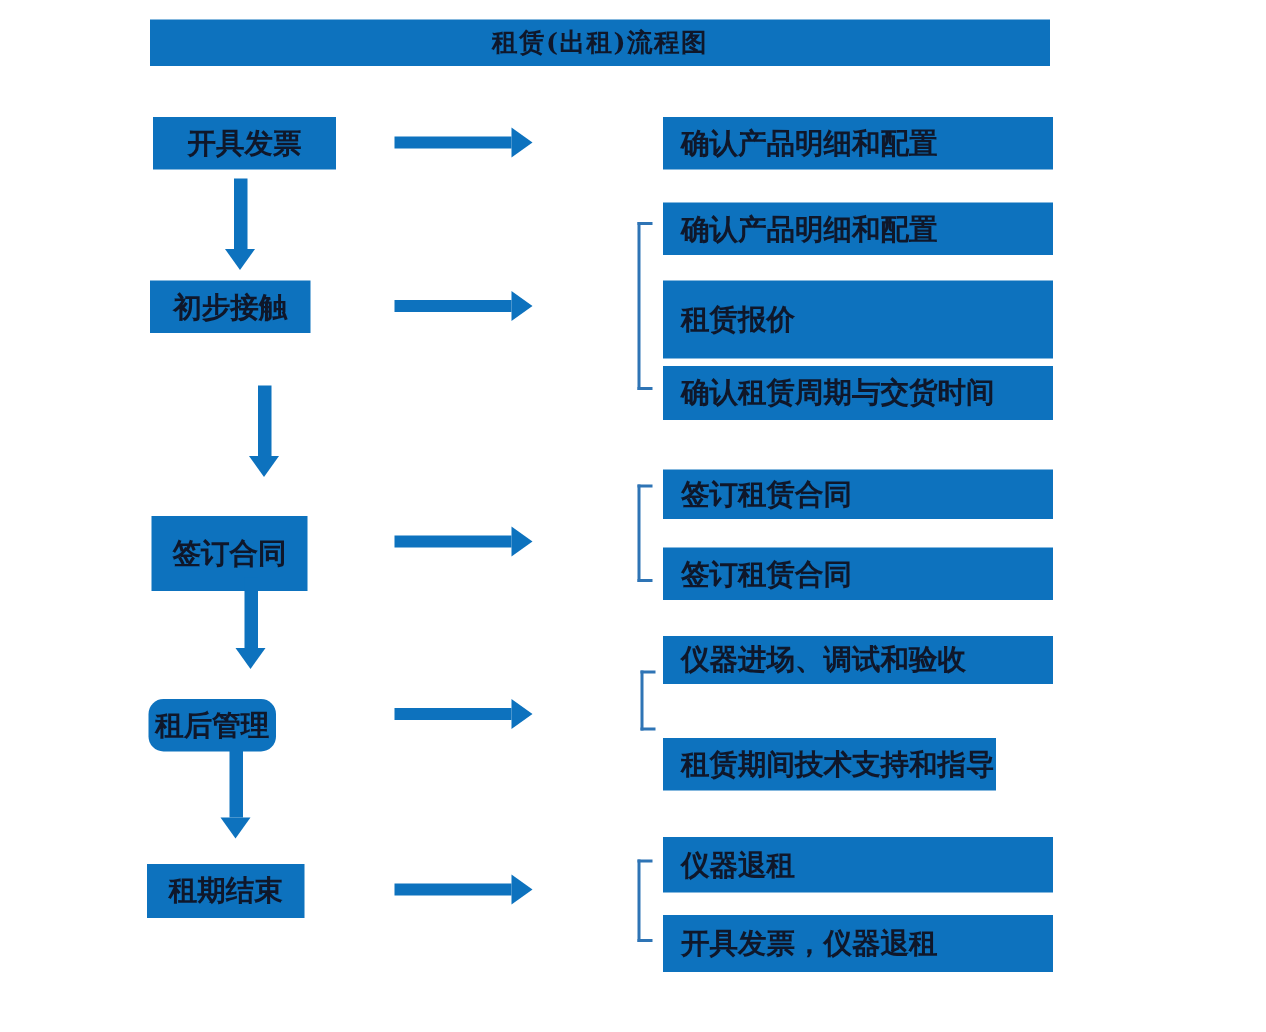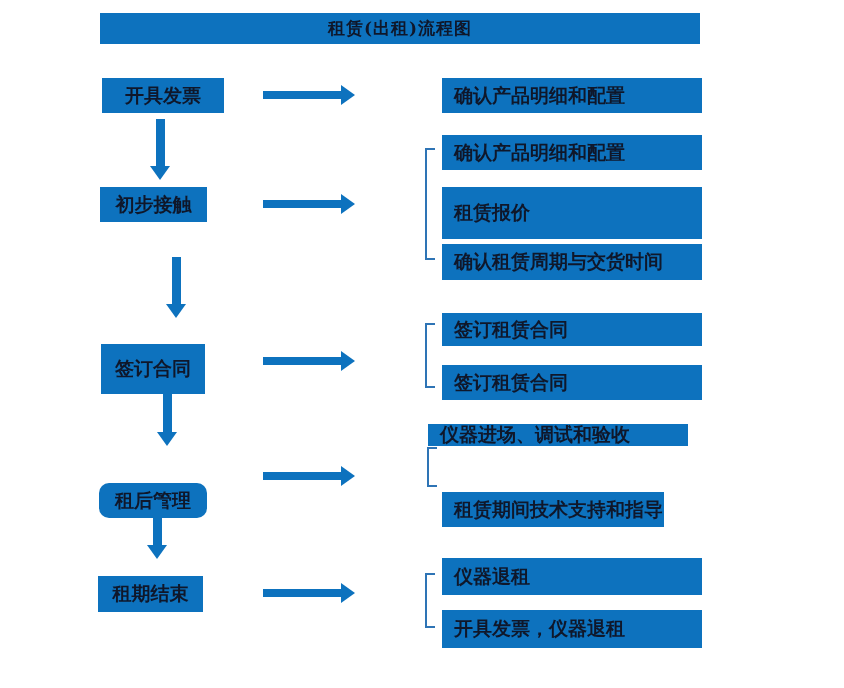--- a/index.html
+++ b/index.html
@@ -100,25 +100,25 @@
   <div class="box step-box" style="left:101px;top:344px;width:104px;height:50px;">签订合同</div>
   <div class="h-shaft" style="left:263px;top:357px;width:78px;"></div>
   <div class="h-head" style="left:341px;top:351px;"></div>
   <div class="bracket" style="left:425px;top:323px;height:65px;"></div>
   <div class="box detail-box" style="left:442px;top:313px;width:260px;height:33px;">签订租赁合同</div>
   <div class="box detail-box" style="left:442px;top:365px;width:260px;height:35px;">签订租赁合同</div>
 
   <div class="v-shaft" style="left:163px;top:385px;height:47px;"></div>
   <div class="v-head" style="left:157px;top:432px;"></div>
 
-  <div class="box step-box" style="left:99px;top:483px;width:108px;height:35px;border-radius:10px;">租后管理</div>
+  <div class="box step-box" style="left:99px;top:466px;width:85px;height:35px;border-radius:10px;">租后管理</div>
   <div class="h-shaft" style="left:263px;top:472px;width:78px;"></div>
   <div class="h-head" style="left:341px;top:466px;"></div>
   <div class="bracket" style="left:427px;top:447px;height:40px;"></div>
-  <div class="box detail-box" style="left:428px;top:424px;width:260px;height:22px;">仪器进场、调试和验收</div>
+  <div class="box detail-box" style="left:442px;top:424px;width:260px;height:32px;">仪器进场、调试和验收</div>
   <div class="box detail-box" style="left:442px;top:492px;width:222px;height:35px;">租赁期间技术支持和指导</div>
 
   <div class="v-shaft" style="left:153px;top:500px;height:45px;"></div>
   <div class="v-head" style="left:147px;top:545px;"></div>
 
   <div class="box step-box" style="left:98px;top:576px;width:105px;height:36px;">租期结束</div>
   <div class="h-shaft" style="left:263px;top:589px;width:78px;"></div>
   <div class="h-head" style="left:341px;top:583px;"></div>
   <div class="bracket" style="left:425px;top:573px;height:55px;"></div>
   <div class="box detail-box" style="left:442px;top:558px;width:260px;height:37px;">仪器退租</div>

